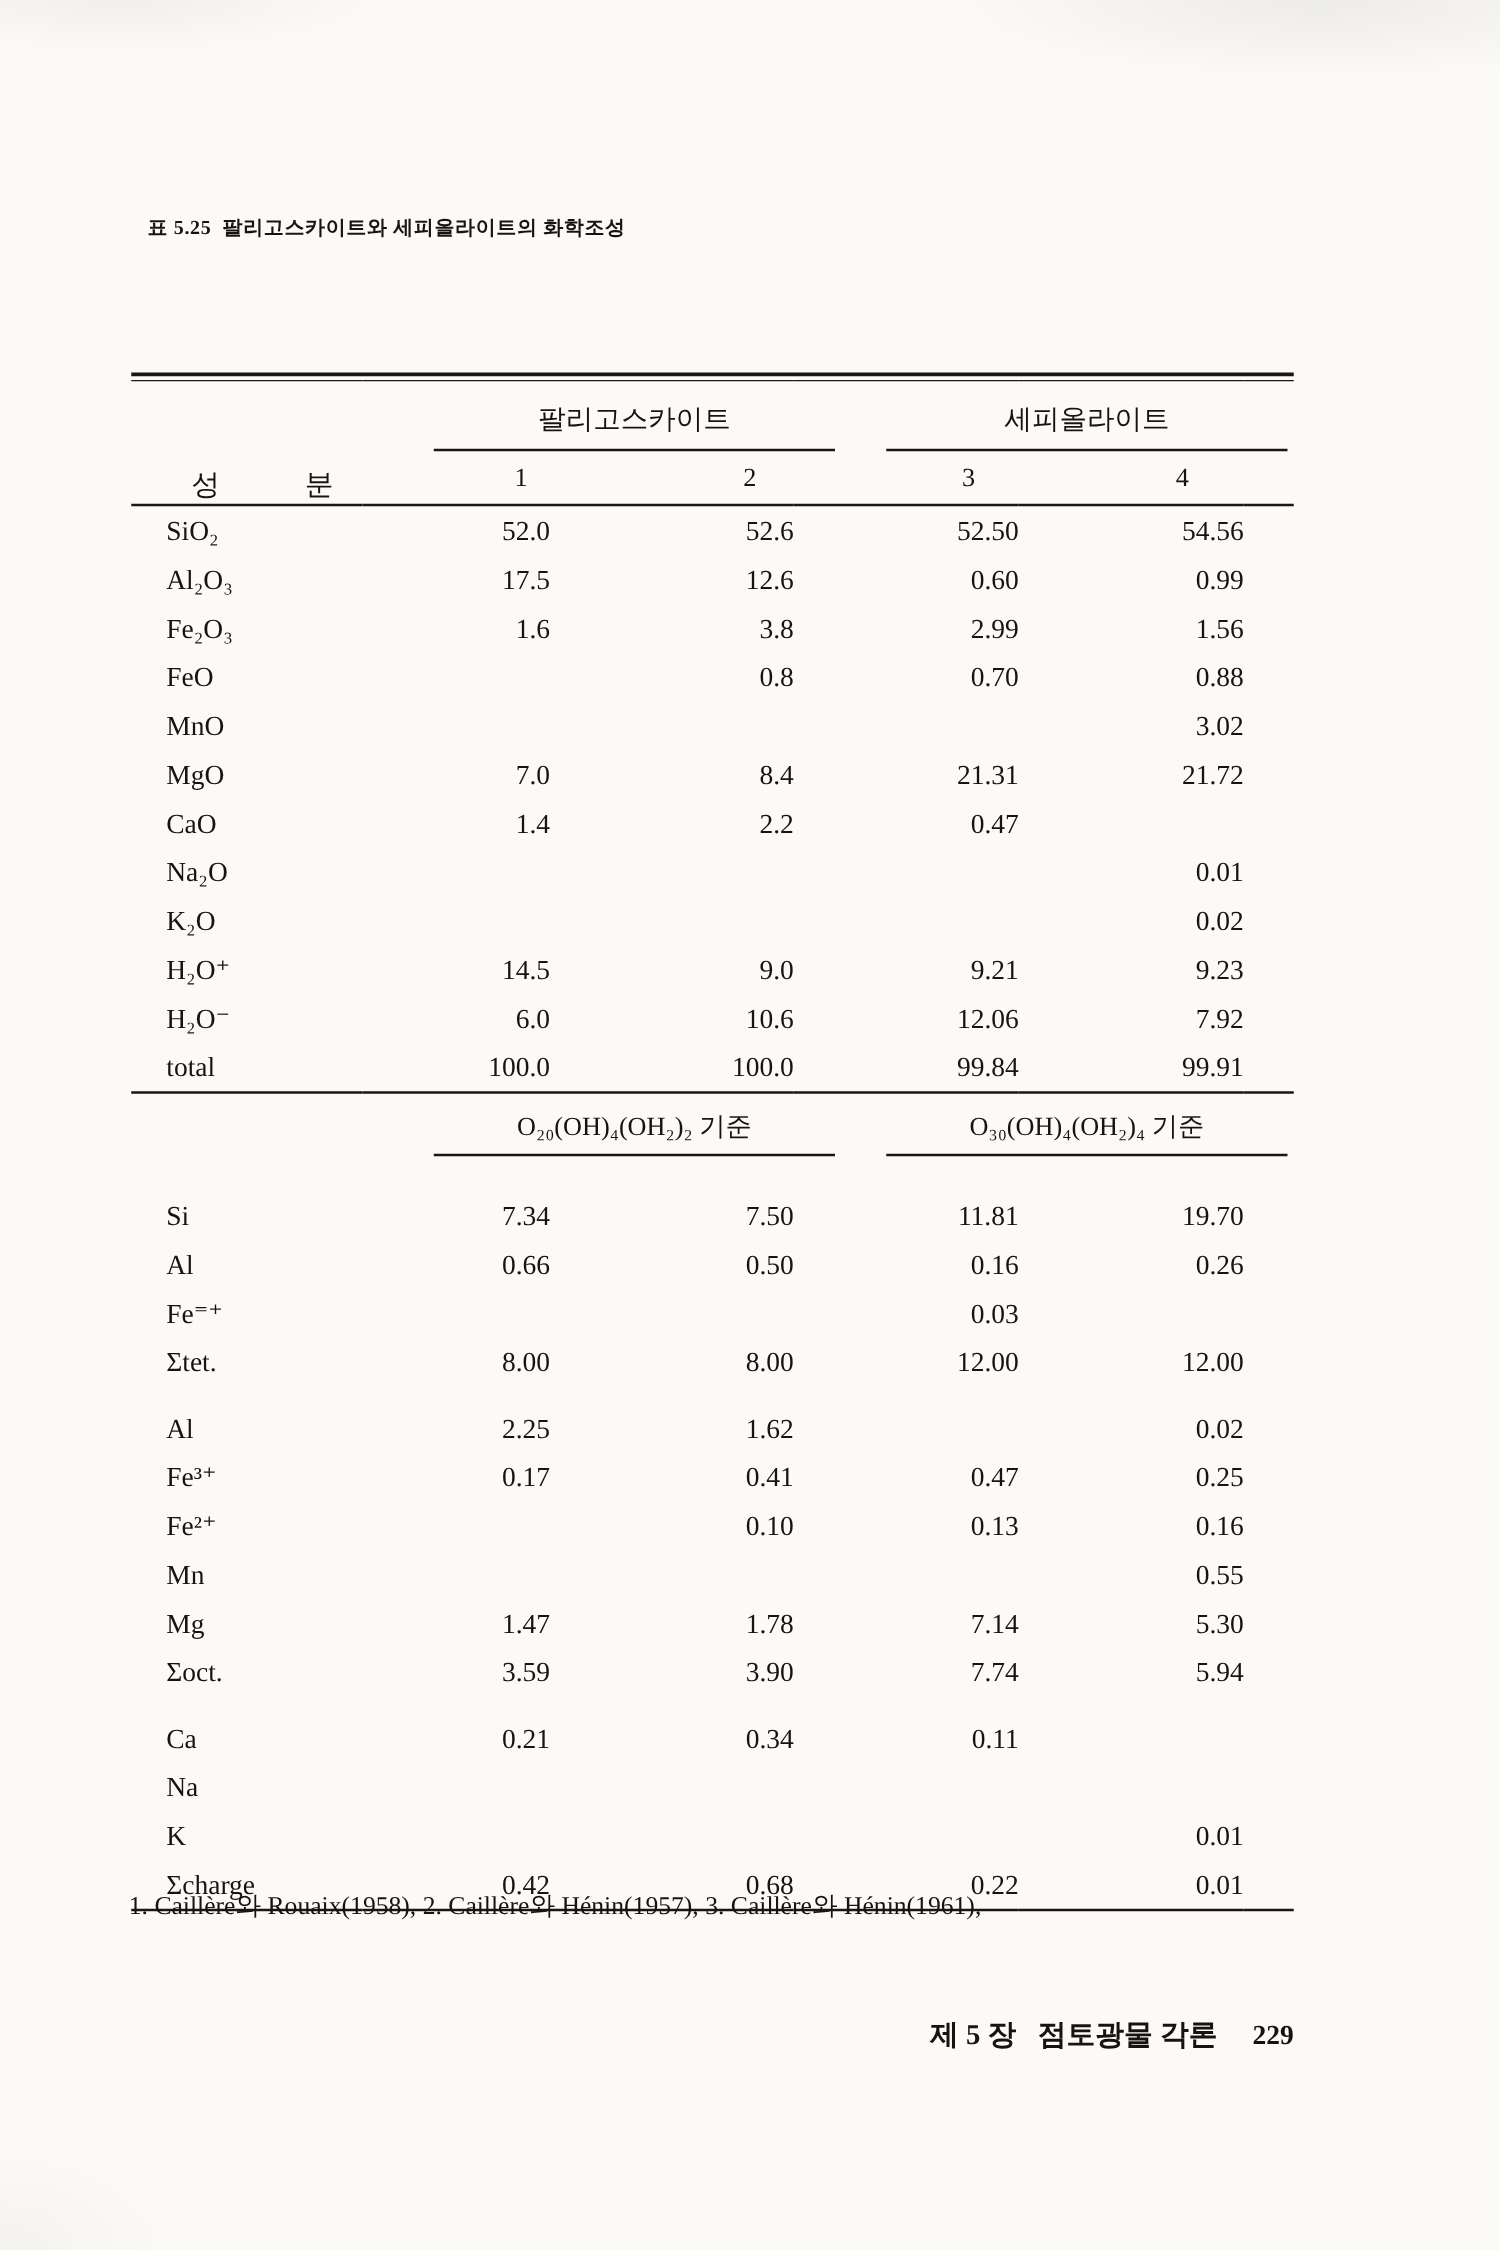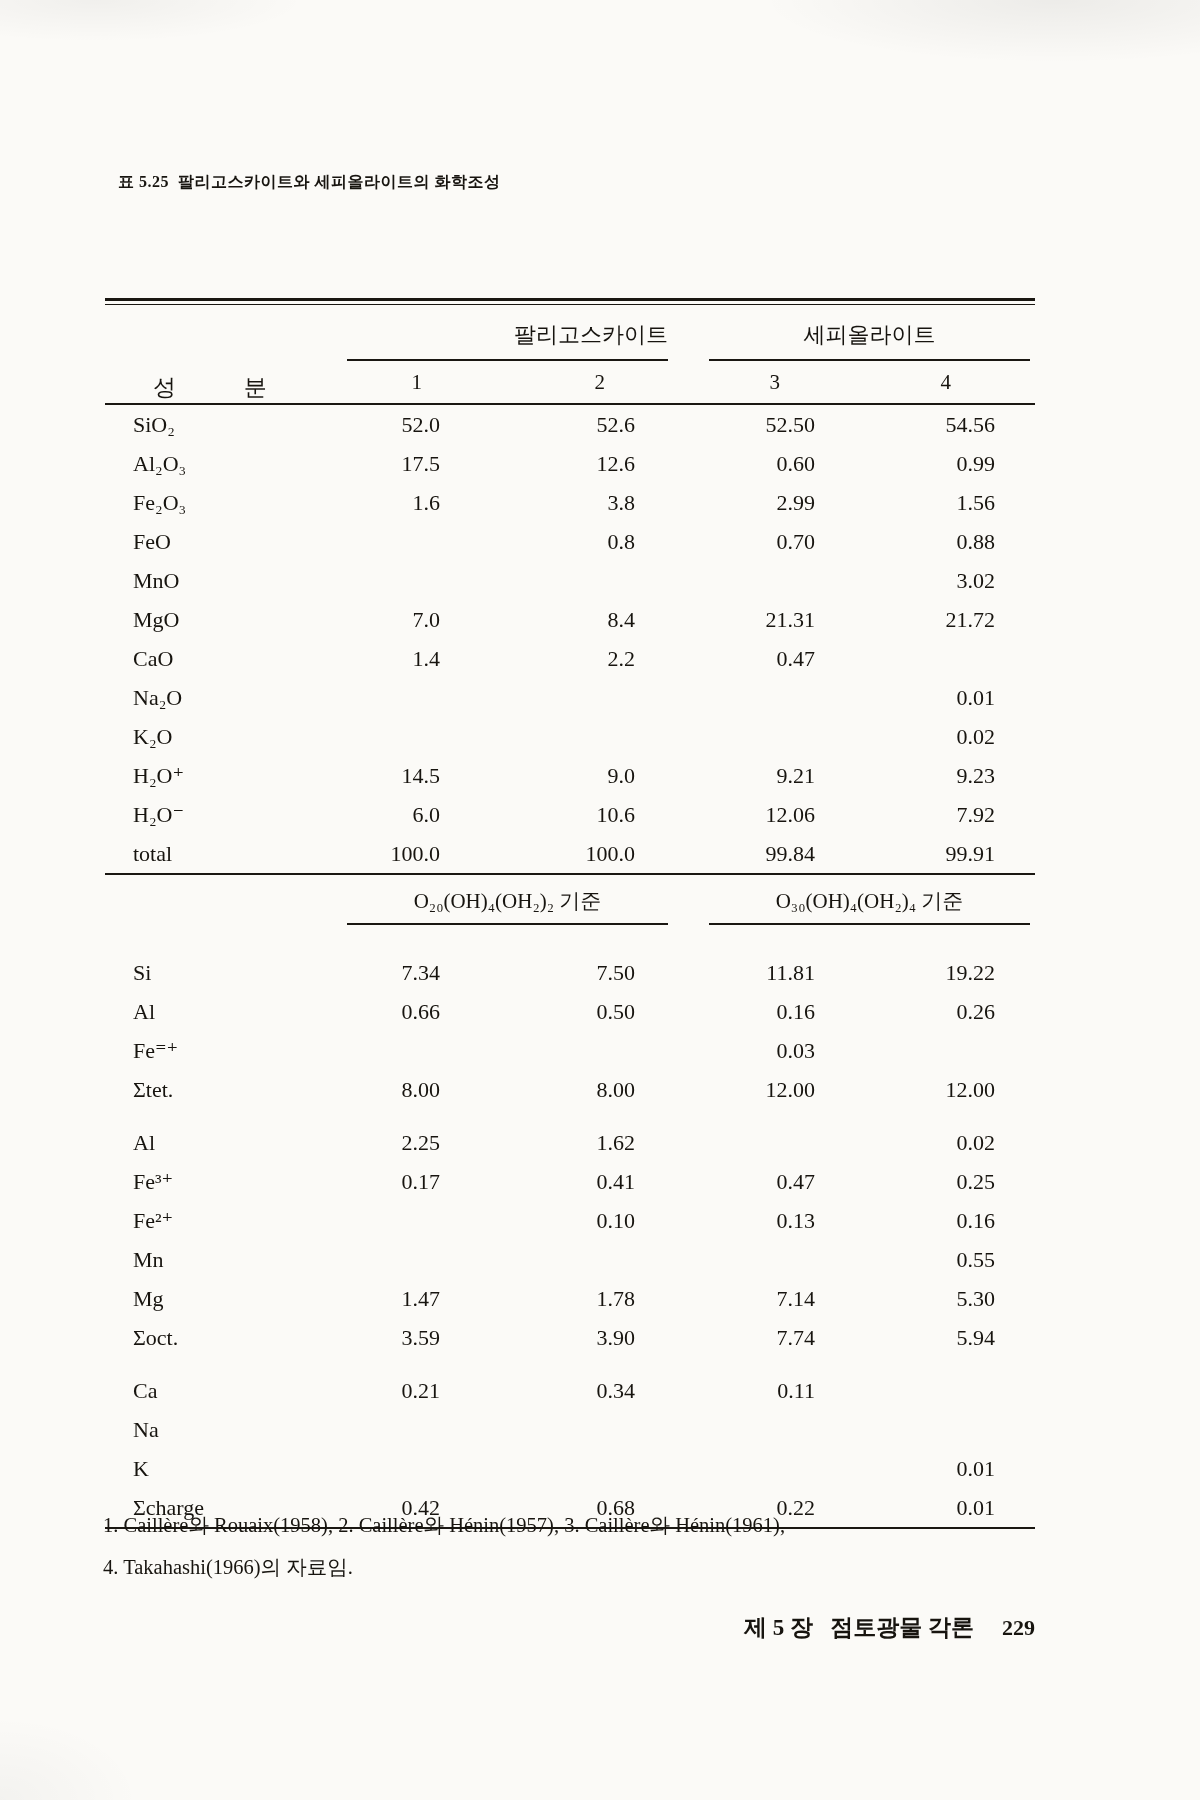--- a/index.html
+++ b/index.html
@@ -42,21 +42,21 @@
   }
   .comp-hdr .sp { display:inline-block; }
   .comp-hdr .sp + .sp { margin-left:62px; }
 
   .grp-row td { height:56px; vertical-align:bottom; }
   .grp-inner {
     border-bottom:2px solid #1a1712;
     padding-bottom:9px; text-align:center;
     font-size:22px;
   }
-  .g1 .grp-inner { margin-left:57px; margin-right:-33px;text-align:right; }
+  .g1 .grp-inner { margin-left:57px; margin-right:-33px; }
   .g2 .grp-inner { margin-left:74px; margin-right:5px; }
 
   .num-row td { height:42px; text-align:right; font-size:21px; }
   .num-row td.c1 { padding-right:18px; }
   .num-row td.c2 { padding-right:30px; }
   .num-row td.c3 { padding-right:35px; }
   .num-row td.c4 { padding-right:44px; }
 
   tbody td { height:39px; }
   td.lbl { text-align:left; padding-left:28px; }
@@ -242,21 +242,21 @@
           </td>
         </tr>
       </tbody>
 
       <tbody>
           <tr>
             <td class="lbl">Si</td>
             <td class="num">7.34</td>
             <td class="num">7.50</td>
             <td class="num">11.81</td>
-            <td class="num">19.22</td>
+            <td class="num">19.70</td>
             <td></td>
           </tr>
           <tr>
             <td class="lbl">Al</td>
             <td class="num">0.66</td>
             <td class="num">0.50</td>
             <td class="num">0.16</td>
             <td class="num">0.26</td>
             <td></td>
           </tr>
@@ -359,20 +359,19 @@
             <td class="num">0.22</td>
             <td class="num">0.01</td>
             <td></td>
           </tr>
         </tbody>
     </table>
   </div>
 
   <div class="footnotes">
     <div class="pre">1. Caillère와 Rouaix(1958), 2. Caillère와 Hénin(1957), 3. Caillère와 Hénin(1961),</div>
-    <div class="pre">4. Takahashi(1966)의 자료임.</div>
   </div>
 
   <div class="page-footer">
     <span class="pre">제 5 장   점토광물 각론</span><span class="pagenum">229</span>
   </div>
 
 </div>
 
 </body></html>

